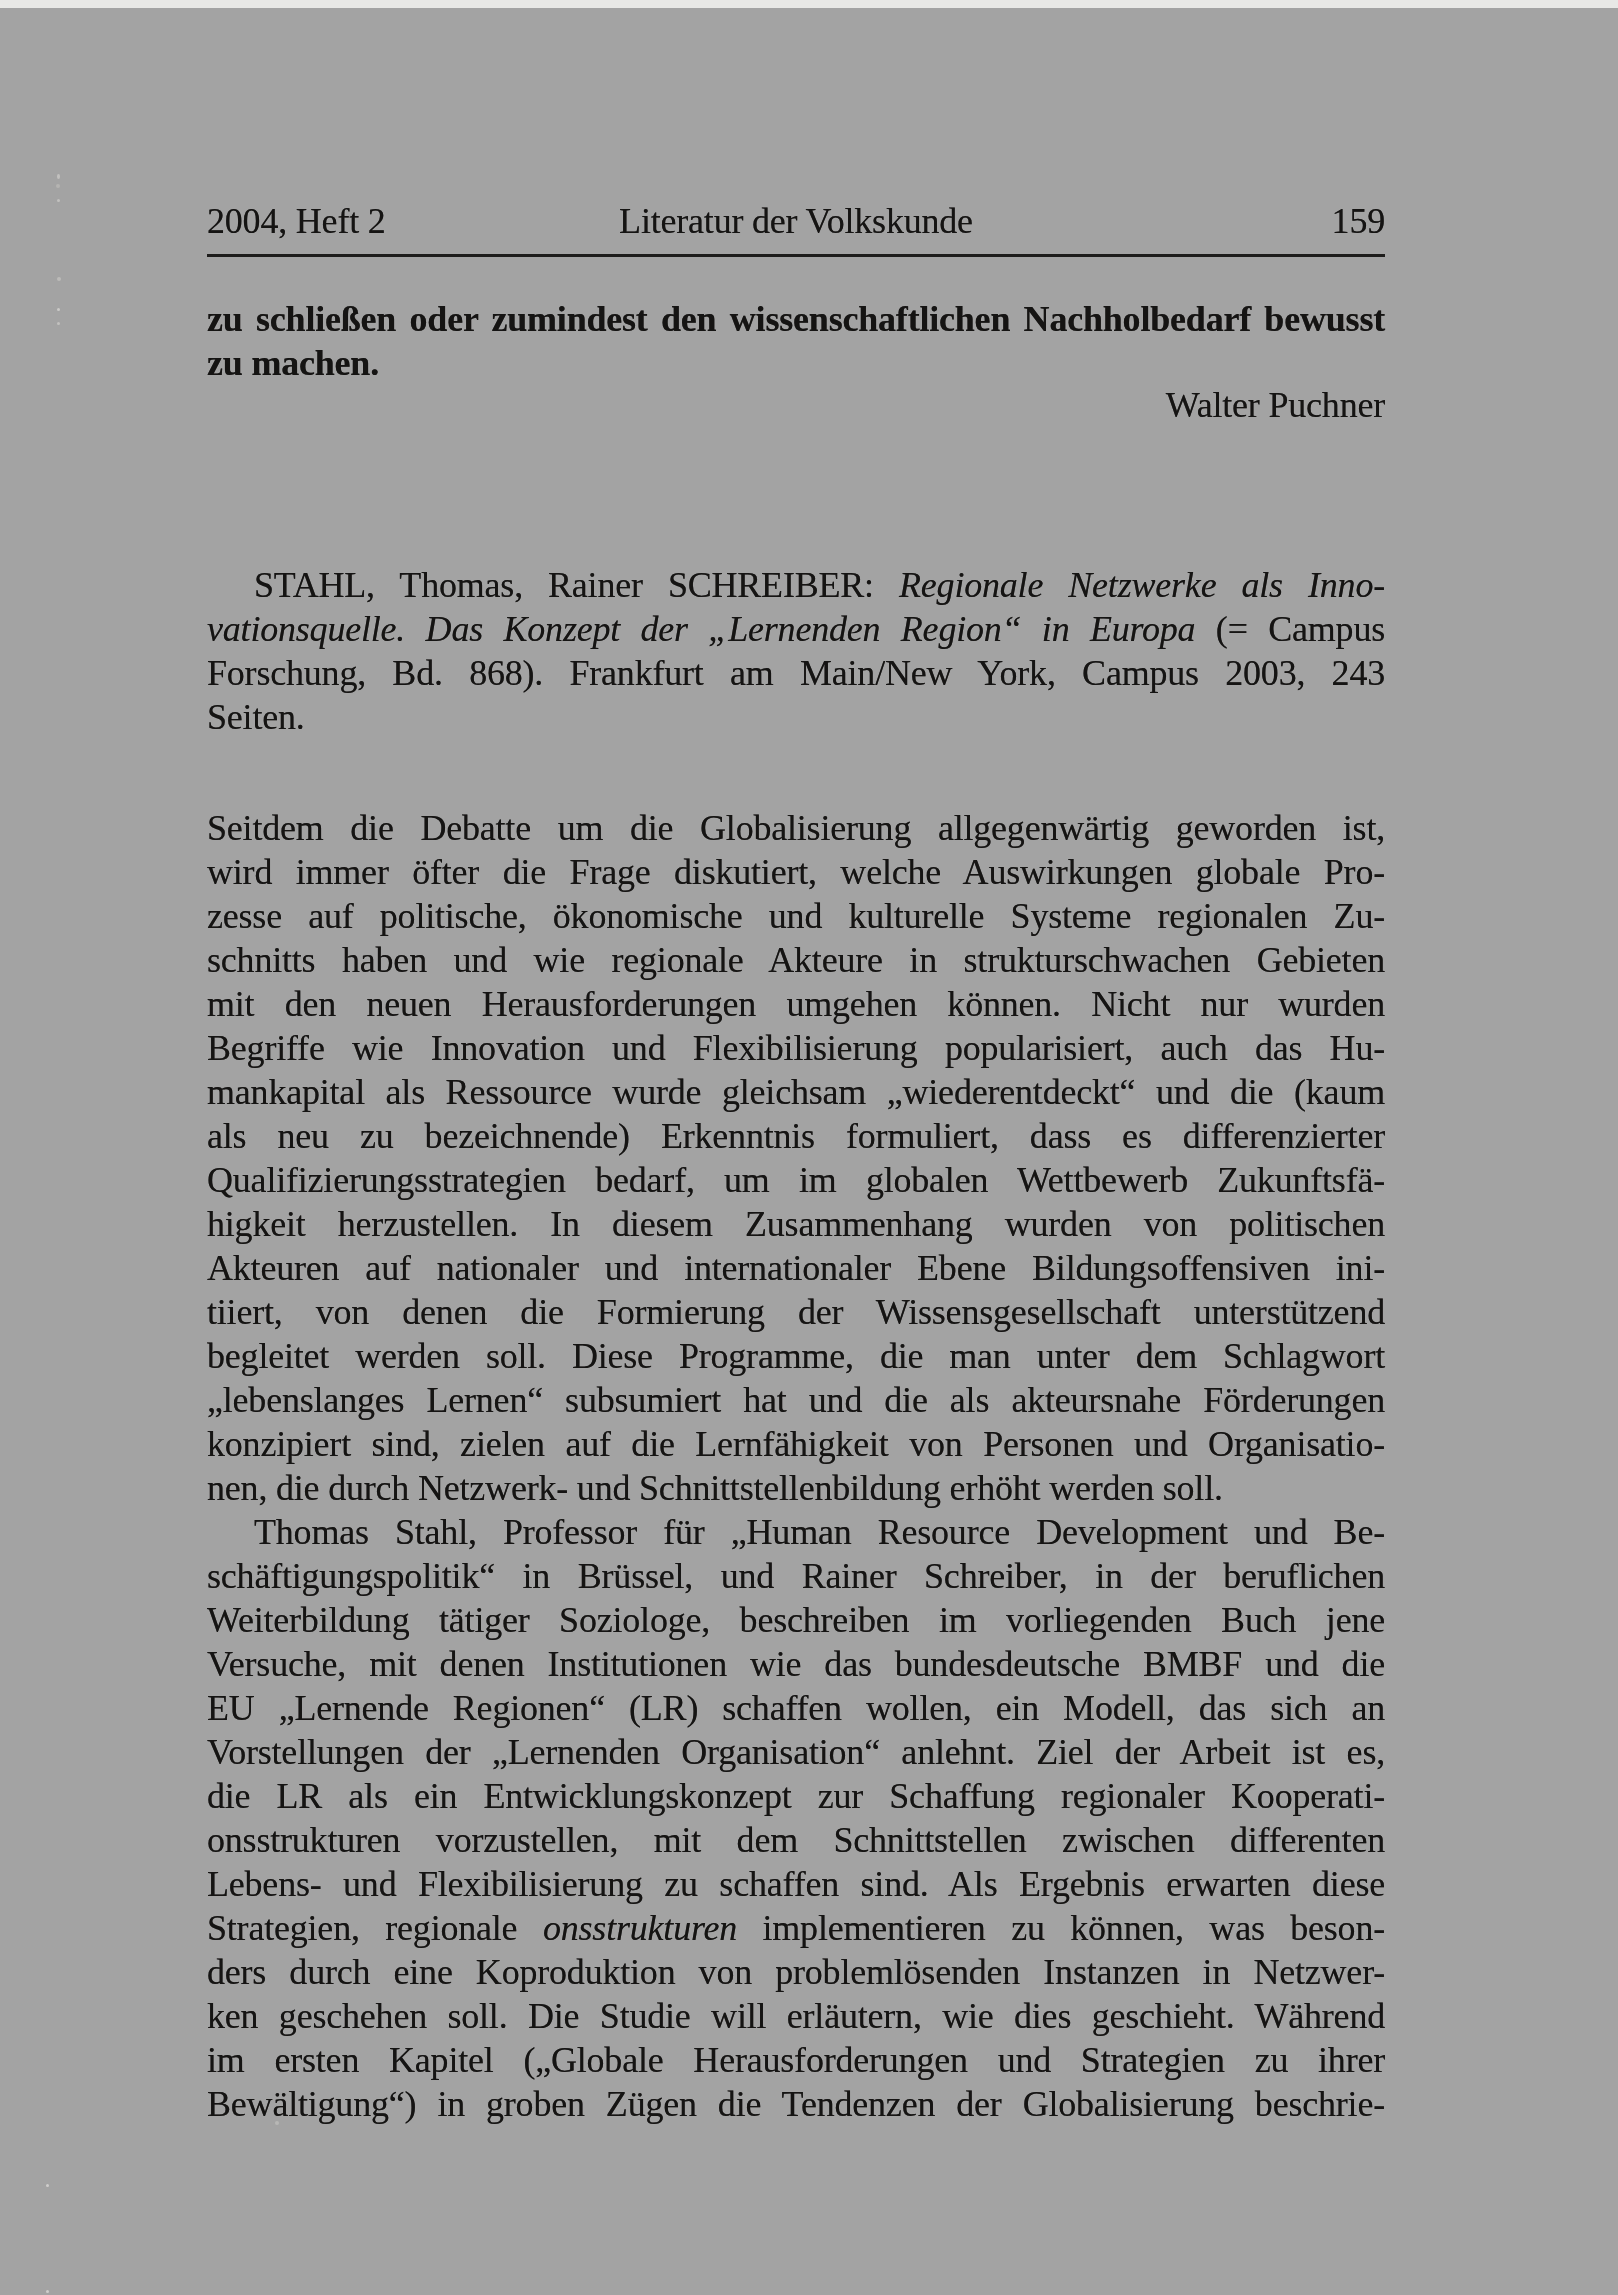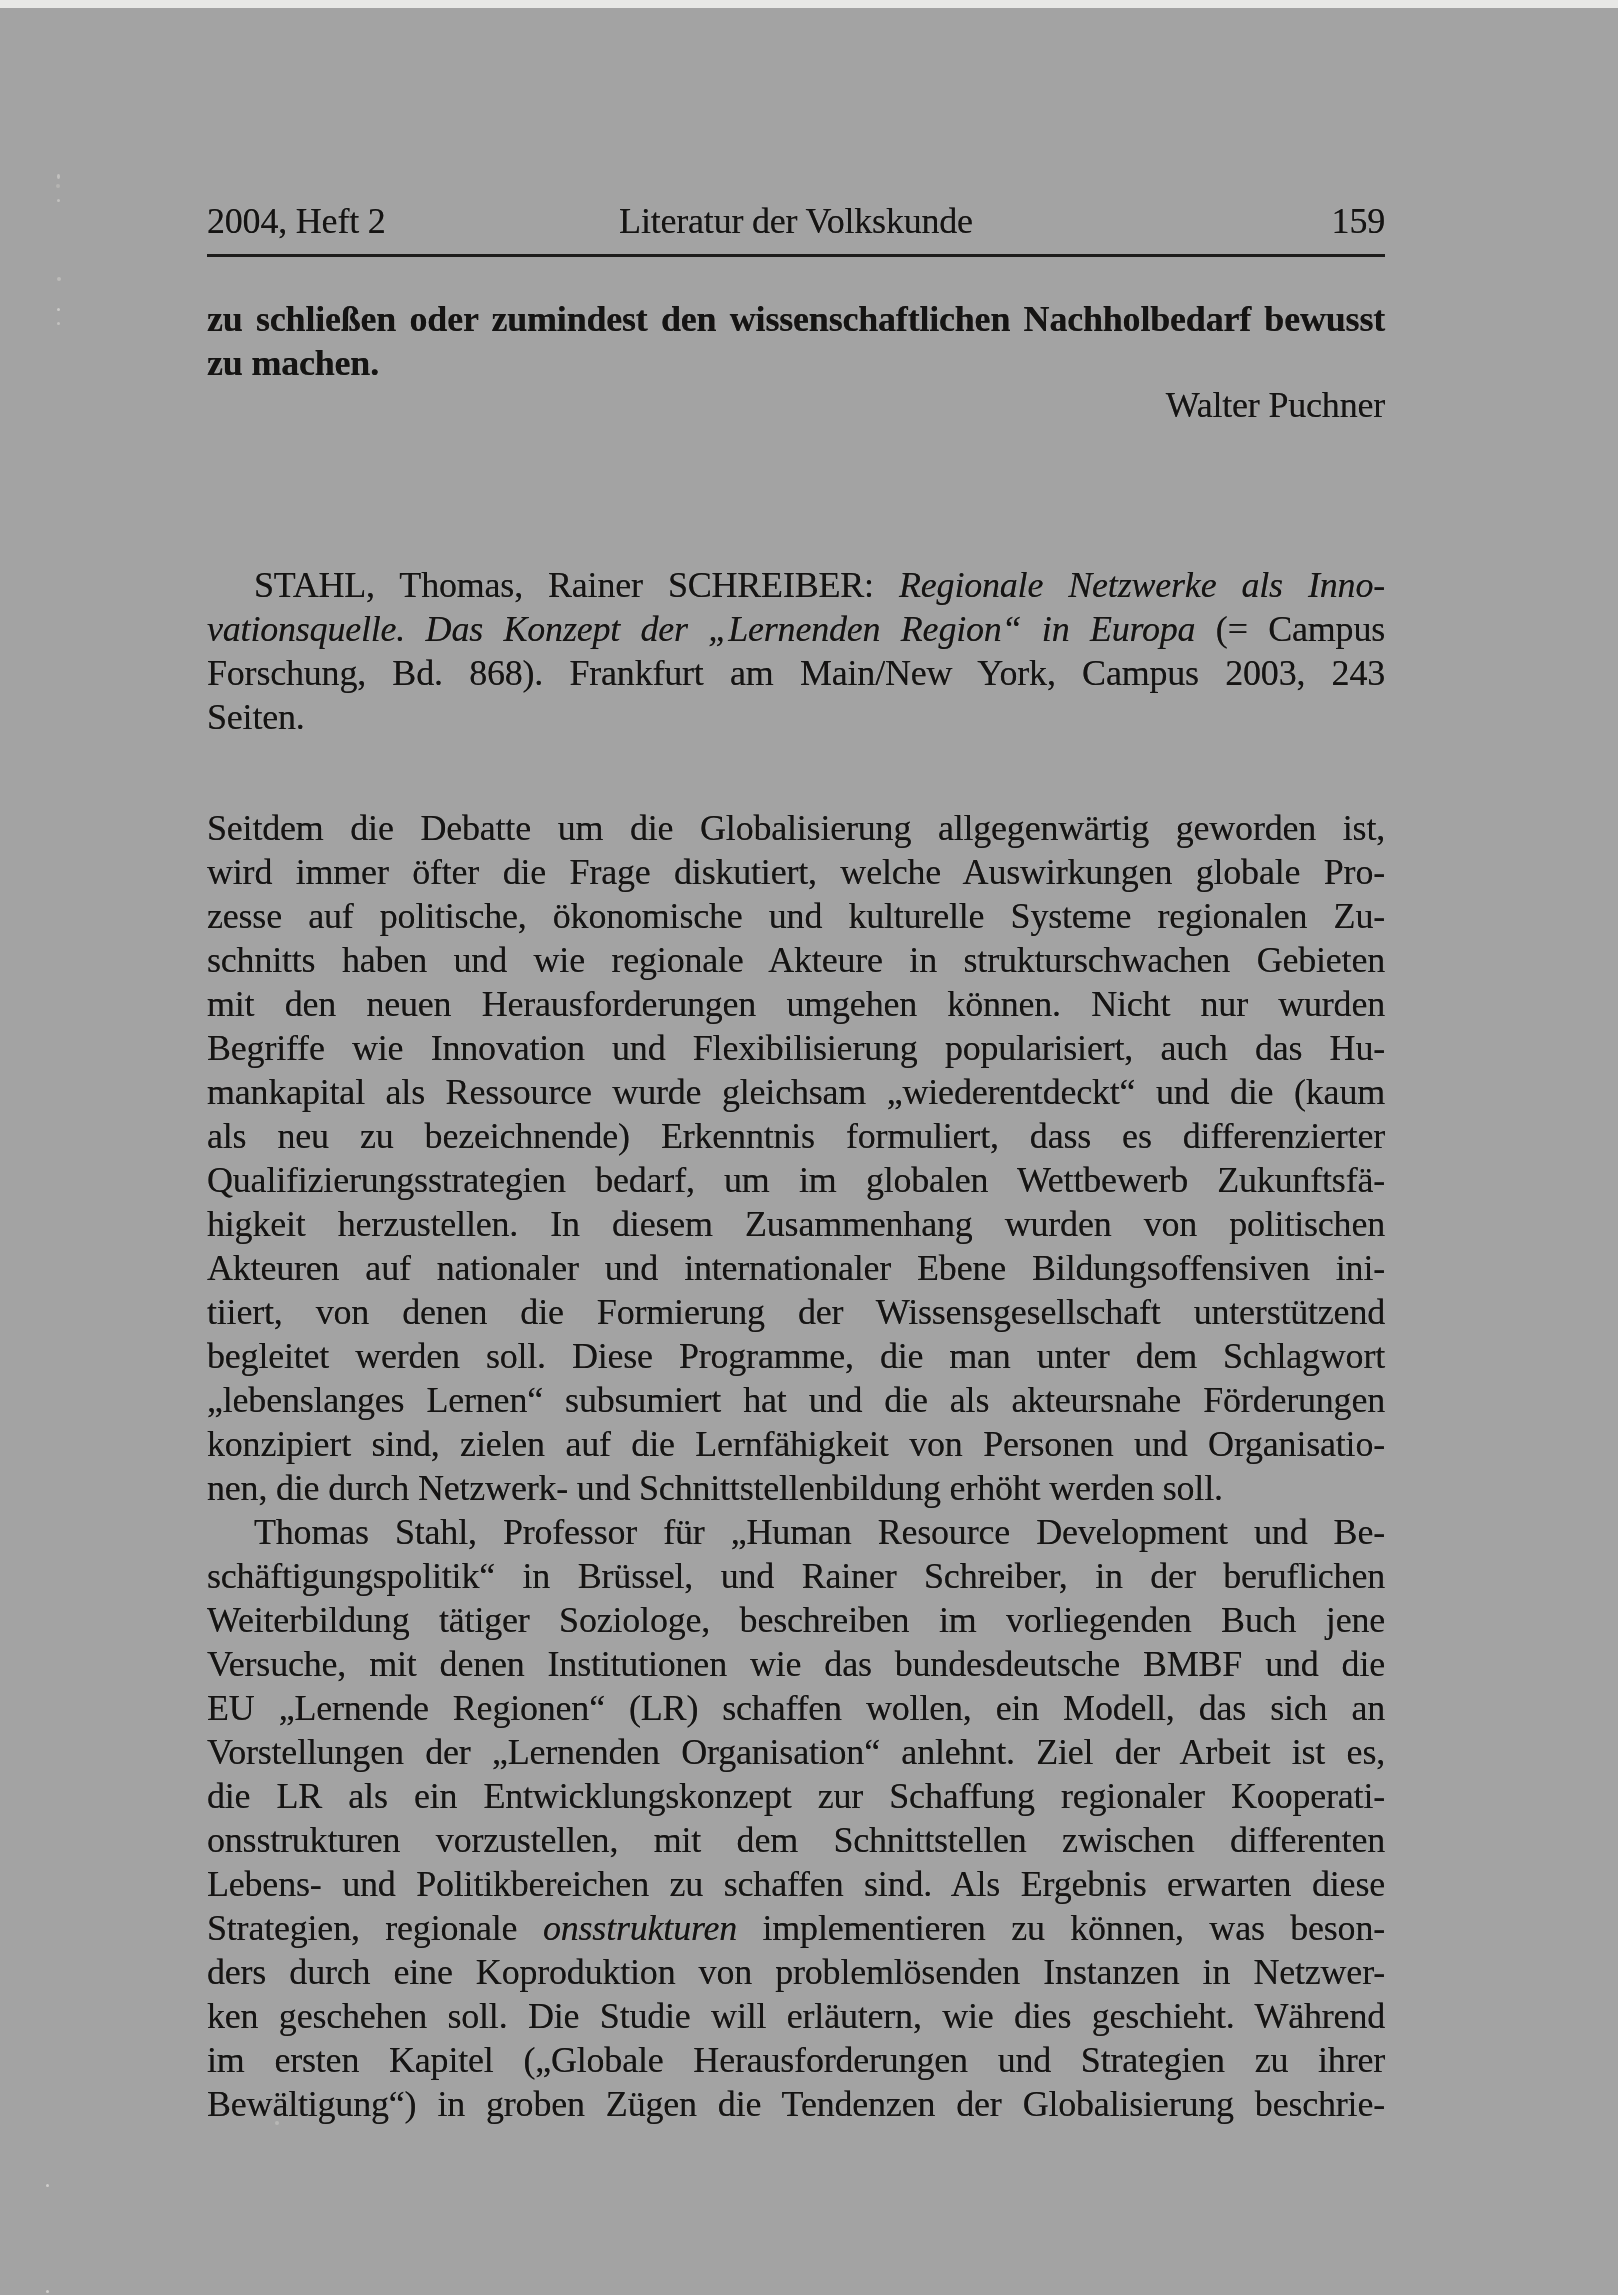--- a/index.html
+++ b/index.html
@@ -113,21 +113,21 @@
       </div>
     <div class="ink">
         <div class="line indent"><span>Thomas Stahl, Professor für „Human Resource Development und Be-</span></div>
         <div class="line"><span>schäftigungspolitik“ in Brüssel, und Rainer Schreiber, in der beruflichen</span></div>
         <div class="line"><span>Weiterbildung tätiger Soziologe, beschreiben im vorliegenden Buch jene</span></div>
         <div class="line"><span>Versuche, mit denen Institutionen wie das bundesdeutsche BMBF und die</span></div>
         <div class="line"><span>EU „Lernende Regionen“ (LR) schaffen wollen, ein Modell, das sich an</span></div>
         <div class="line"><span>Vorstellungen der „Lernenden Organisation“ anlehnt. Ziel der Arbeit ist es,</span></div>
         <div class="line"><span>die LR als ein Entwicklungskonzept zur Schaffung regionaler Kooperati-</span></div>
         <div class="line"><span>onsstrukturen vorzustellen, mit dem Schnittstellen zwischen differenten</span></div>
-        <div class="line"><span>Lebens- und Politikbereichen zu schaffen sind. Als Ergebnis erwarten diese</span></div>
+        <div class="line"><span>Lebens- und Flexibilisierung zu schaffen sind. Als Ergebnis erwarten diese</span></div>
         <div class="line"><span>Strategien, regionale </span><span class="it">onsstrukturen</span><span> implementieren zu können, was beson-</span></div>
         <div class="line"><span>ders durch eine Koproduktion von problemlösenden Instanzen in Netzwer-</span></div>
         <div class="line"><span>ken geschehen soll. Die Studie will erläutern, wie dies geschieht. Während</span></div>
         <div class="line"><span>im ersten Kapitel („Globale Herausforderungen und Strategien zu ihrer</span></div>
         <div class="line"><span>Bewältigung“) in groben Zügen die Tendenzen der Globalisierung beschrie-</span></div>
       </div>
   </div>
 
   <div class="speck" style="left:57px;  top:166px;  width:3.2px; height:4.9px;"></div>
   <div class="speck" style="left:56px;  top:176px;  width:4px; height:4px; background:#b5b4b2;"></div>

